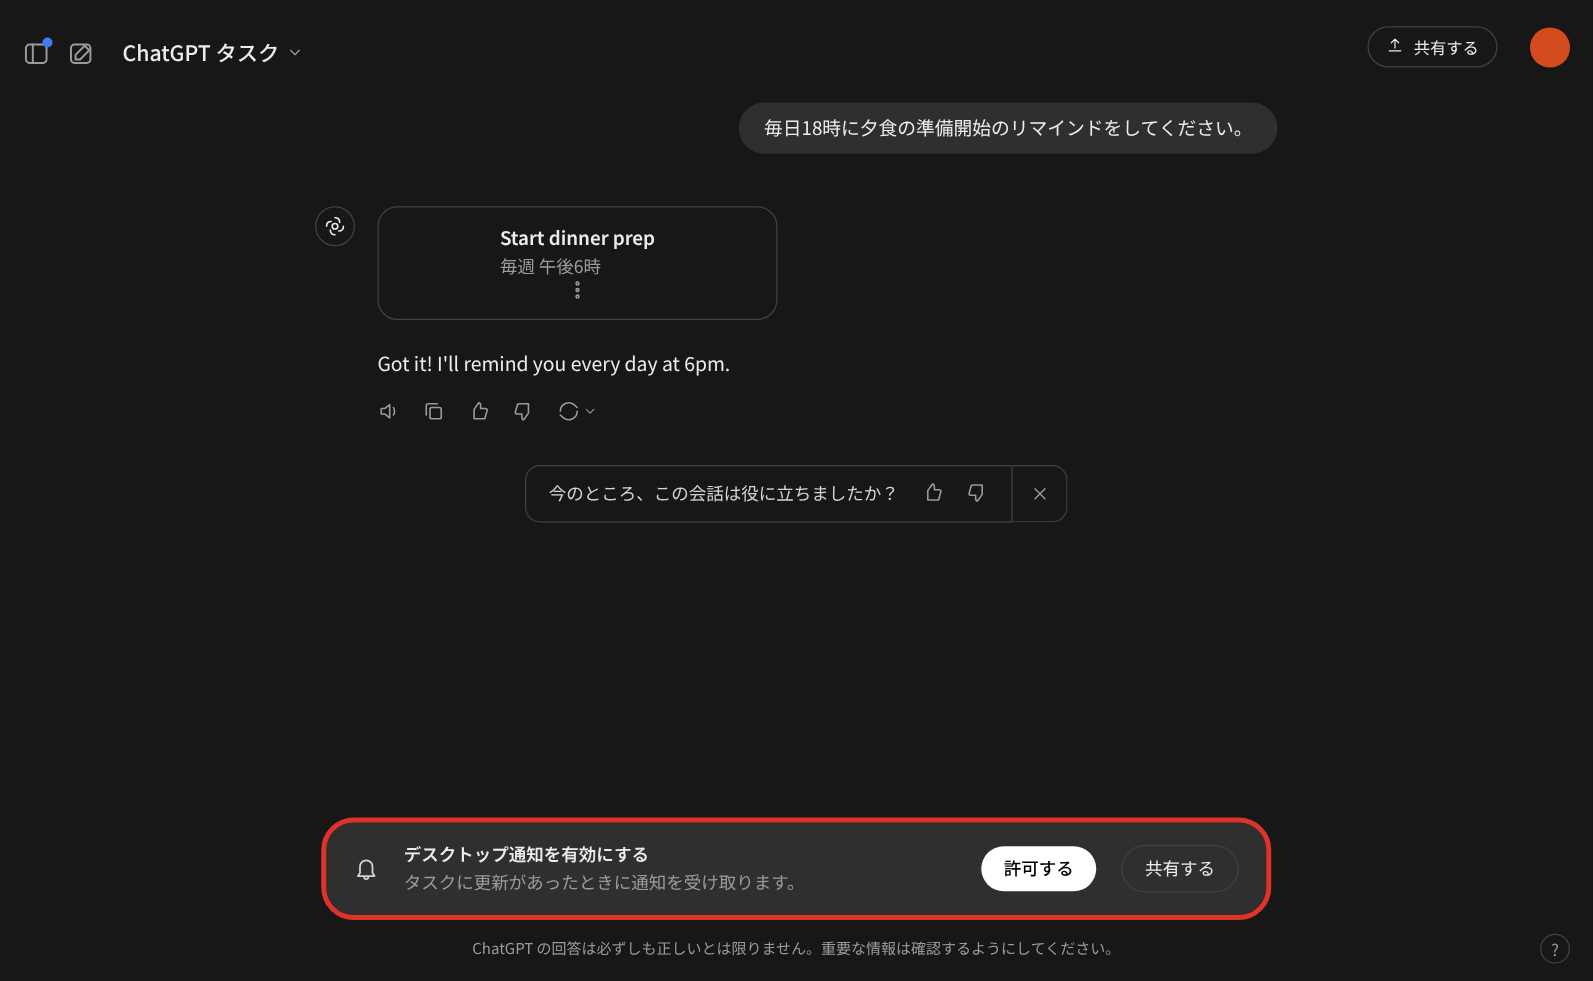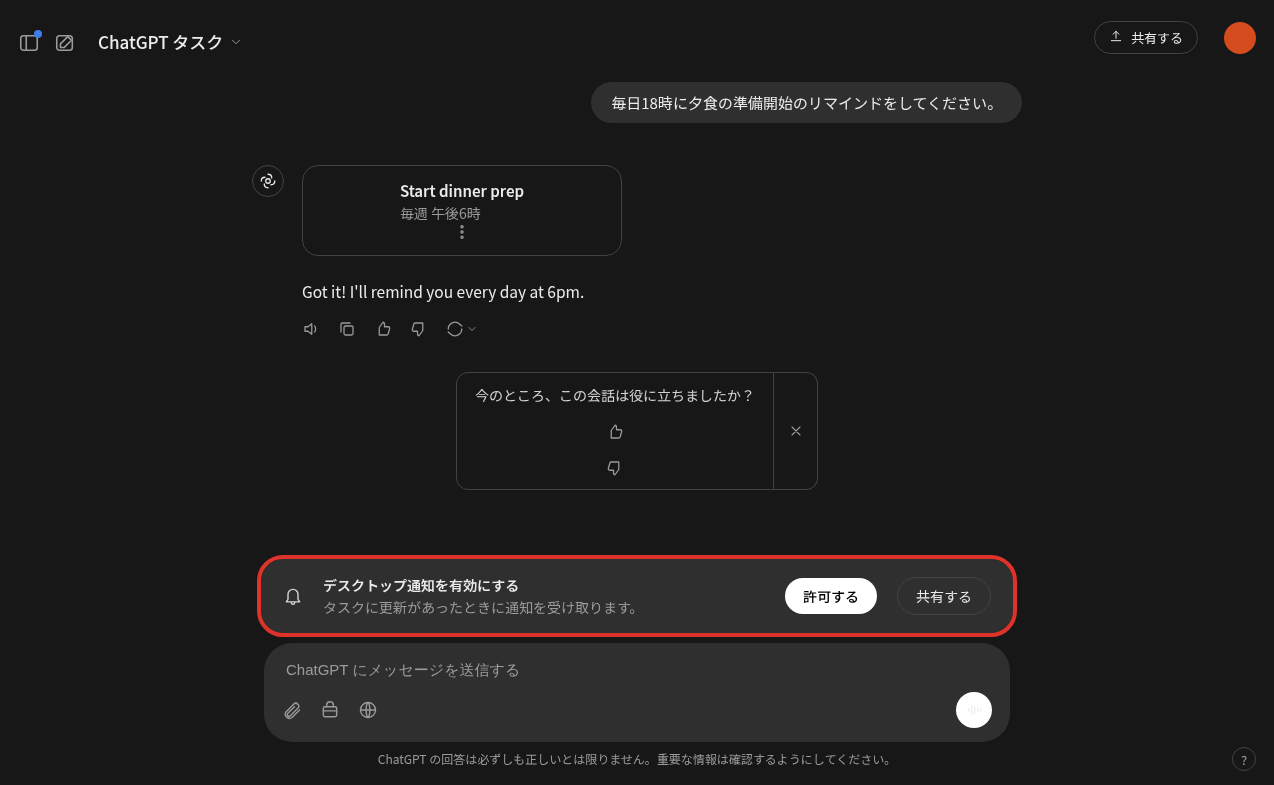--- a/index.html
+++ b/index.html
@@ -78,23 +78,23 @@
   .dots-vert{color:var(--muted);}
 
   .assistant-text{font-size:15.5px;margin-bottom:18px;}
 
   .action-row{display:flex;gap:18px;align-items:center;color:var(--muted);}
   .action-row .icon-btn{color:var(--muted);}
 
   
   .feedback-row{display:flex;justify-content:center;margin-top:34px;gap:0;}
   .feedback-card{
-    display:flex;align-items:center;gap:18px;
+    display:flex;align-items:flex-start;gap:18px;
     border:1px solid var(--border);border-radius:12px 0 0 12px;
-    padding:12px 18px;font-size:14px;color:#d4d4d4;flex-direction:column;
+    padding:12px 18px;font-size:14px;color:#d4d4d4;
   }
   .feedback-close{
     border:1px solid var(--border);border-left:none;border-radius:0 12px 12px 0;
     width:44px;display:flex;align-items:center;justify-content:center;color:var(--muted);
   }
 
   
   .bottom-area{
     position:absolute;left:0;right:0;bottom:12px;
     display:flex;flex-direction:column;align-items:center;
@@ -277,44 +277,17 @@
         </svg>
     </span>
     <div style="flex:1">
       <div class="notif-title">デスクトップ通知を有効にする</div>
       <div class="notif-sub">タスクに更新があったときに通知を受け取ります。</div>
     </div>
     <div class="btn-allow">許可する</div>
     <div class="btn-deny">共有する</div>
   </div>
 
-  <div class="composer">
-    <input class="composer-input" placeholder="ChatGPT にメッセージを送信する" style="">
-    <div class="composer-row">
-      <span class="icon-btn">
-        <svg width="20" height="20" viewBox="0 0 24 24">
-            <path d="M21 12l-9 9a5 5 0 0 1-7-7l9-9a3.5 3.5 0 0 1 5 5l-9 9a2 2 0 0 1-3-3l8-8"></path>
-          </svg>
-      </span>
-      <span class="icon-btn">
-        <svg width="20" height="20" viewBox="0 0 24 24">
-            <rect x="4" y="8" width="16" height="12" rx="2"></rect>
-            <path d="M8 8V6a4 4 0 0 1 8 0v2M4 13h16"></path>
-          </svg>
-      </span>
-      <span class="icon-btn">
-        <svg width="20" height="20" viewBox="0 0 24 24">
-            <circle cx="12" cy="12" r="9"></circle>
-            <path d="M3 12h18M12 3c3 3 3 15 0 18M12 3c-3 3-3 15 0 18"></path>
-          </svg>
-      </span>
-      <div class="voice-btn">
-        <svg width="18" height="18" viewBox="0 0 24 24" stroke="#000">
-            <path d="M5 10v4M9 6v12M13 8v8M17 10v4M21 11v2"></path>
-          </svg>
-      </div>
-    </div>
-  </div>
 
   <div class="disclaimer">ChatGPT の回答は必ずしも正しいとは限りません。重要な情報は確認するようにしてください。</div>
 </div>
 
 <div class="help-fab">?</div>
 
 </body></html>

